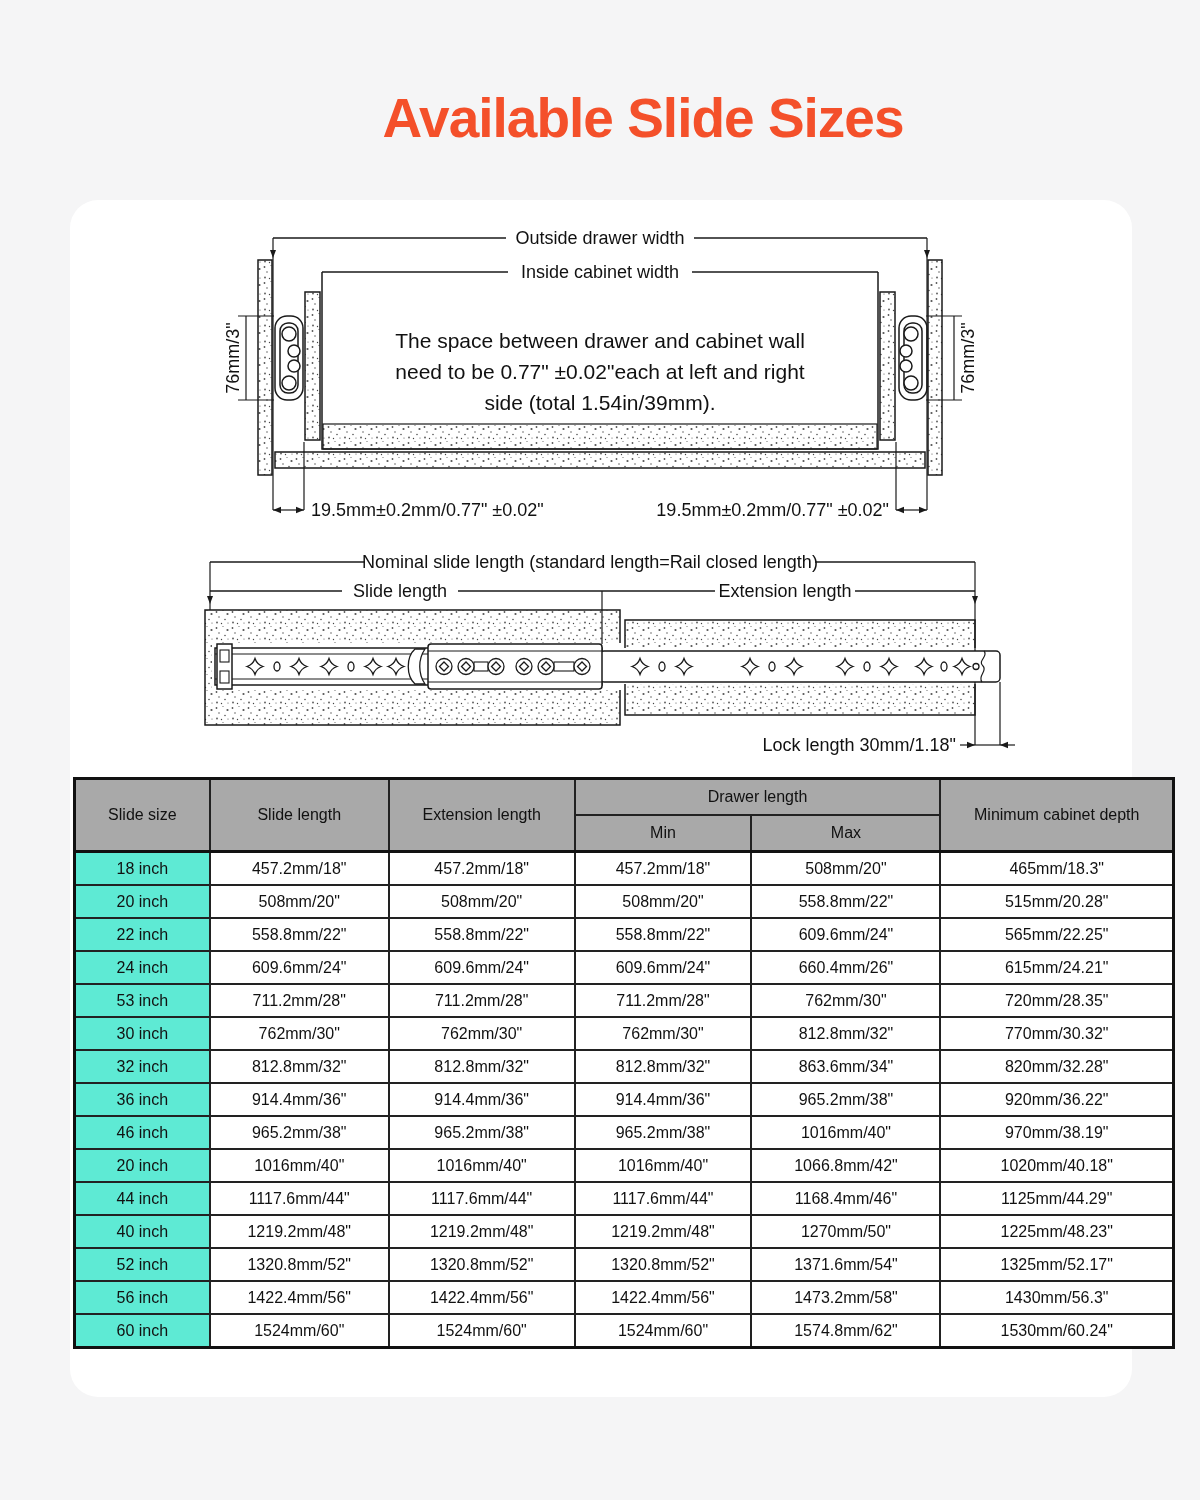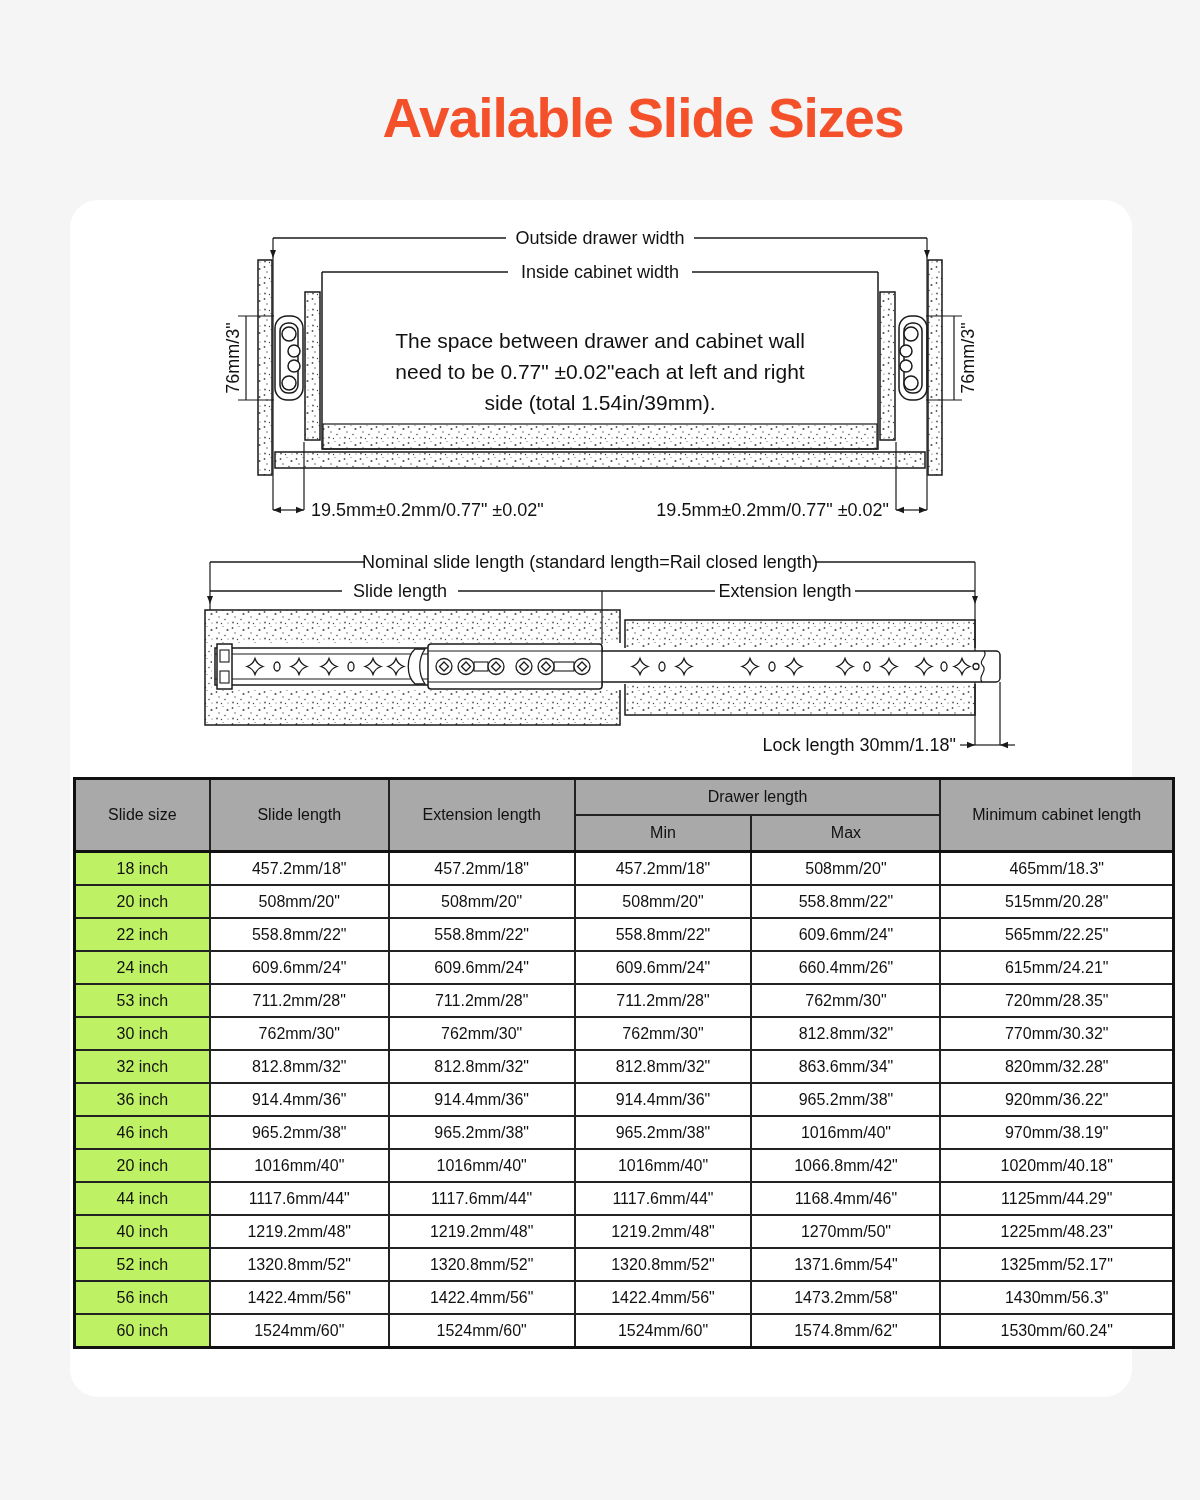--- a/index.html
+++ b/index.html
@@ -37,21 +37,21 @@
     border:2px solid #222;
     padding:0 2px;
     white-space:nowrap;
     overflow:hidden;
   }
   .spec-table thead th{
     background:#a9a9a9;font-weight:normal;height:34px;
   }
   .spec-table thead{border-bottom:3px solid #111;}
   .spec-table td{height:31px;background:#ffffff;}
-  .spec-table td.rowhead{background:#bef264;}
+  .spec-table td.rowhead{background:#5eead4;}
 </style>
 </head>
 <body>
 
 <div class="title">Available Slide Sizes</div>
 
 <div class="card"></div>
 
 <svg id="diagram1" class="diag" width="1062" height="360" viewBox="0 0 1062 360">
   <defs>
@@ -277,21 +277,21 @@
     <col style="width:16.1%">
     <col style="width:17.2%">
     <col style="width:21.2%">
   </colgroup>
   <thead>
     <tr>
       <th rowspan="2">Slide size</th>
       <th rowspan="2">Slide length</th>
       <th rowspan="2">Extension length</th>
       <th colspan="2">Drawer length</th>
-      <th rowspan="2">Minimum cabinet length</th>
+      <th rowspan="2">Minimum cabinet depth</th>
     </tr>
     <tr>
       <th>Min</th>
       <th>Max</th>
     </tr>
   </thead>
   <tbody>
       <tr>
         <td class="rowhead">18 inch</td>
         <td>457.2mm/18"</td>

